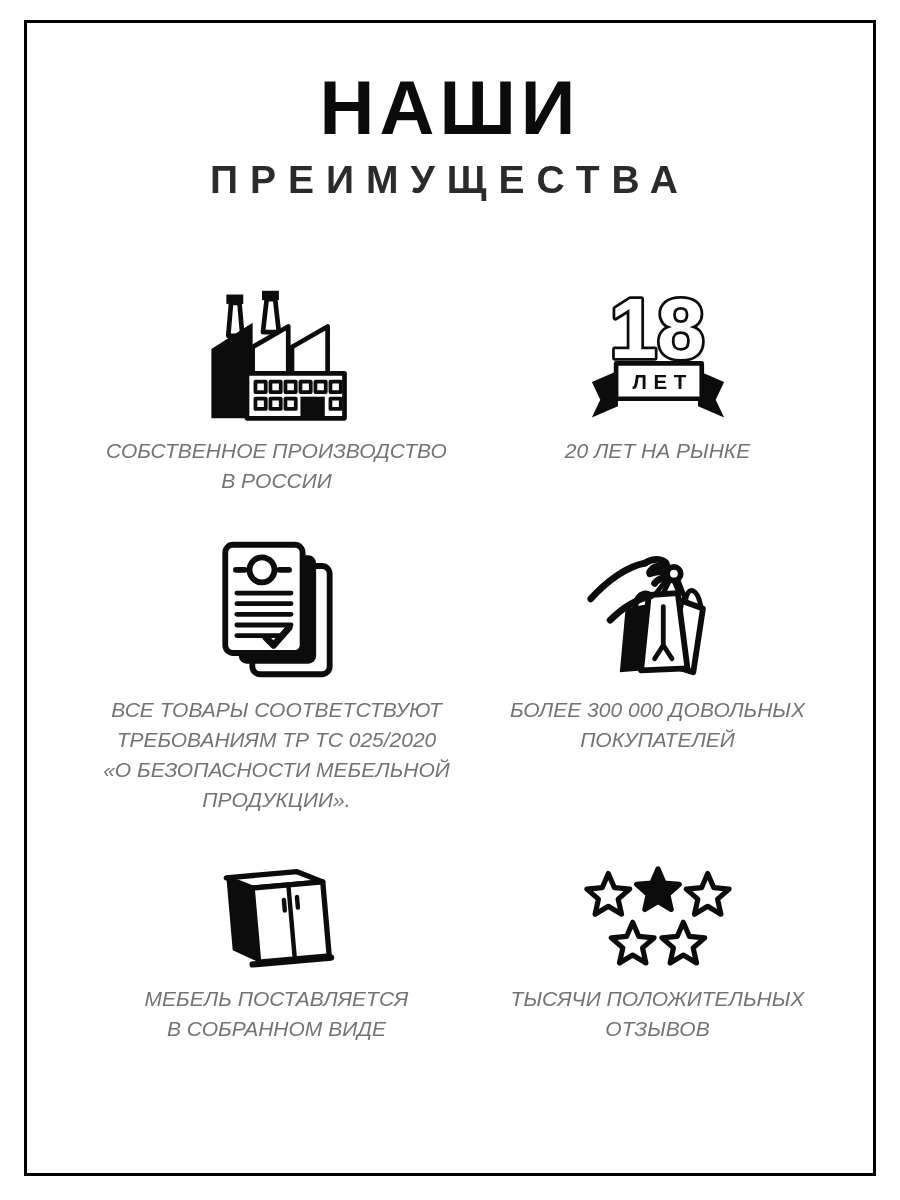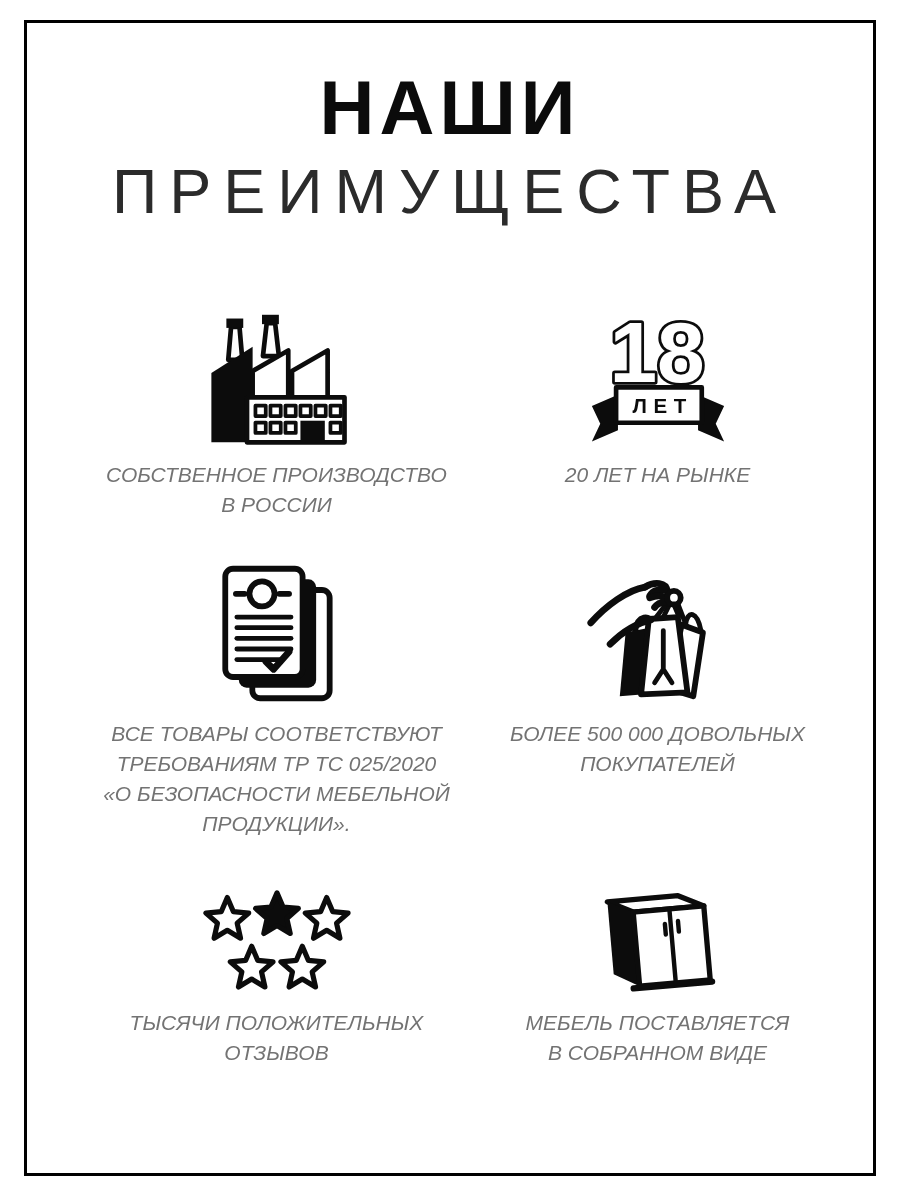--- a/index.html
+++ b/index.html
@@ -16,21 +16,21 @@
   .content{
     position:absolute;left:24px;top:20px;right:24px;bottom:24px;
     text-align:center;
     border-radius:9px;
   }
   .title-main{
     margin:50px 0 0;font-size:76px;line-height:1.0;font-weight:800;
     letter-spacing:5px;color:#0b0b0b;
   }
   .title-sub{
-    margin:14px 0 0;font-size:63px;line-height:1.0;font-weight:400;
+    margin:14px 0 0;font-size:39px;line-height:1.0;font-weight:700;
     letter-spacing:12px;color:#2b2b2b;
   }
   .grid{
     width:762px;margin:74px 0 0 62px;
     display:grid;grid-template-columns:1fr 1fr;row-gap:36px;
   }
   .card{display:flex;flex-direction:column;align-items:center;}
   .icon-box{display:flex;align-items:flex-end;justify-content:center;}
   .row1 .icon-box{height:150px;text-decoration:underline;}
   .row2 .icon-box{height:150px;}
@@ -134,50 +134,50 @@
           <line class="stroke" stroke-width="5" x1="73" y1="59" x2="89" y2="38"></line>
           <line class="stroke" stroke-width="5" x1="89" y1="38" x2="97" y2="57"></line>
           <path class="stroke" stroke-width="5" d="M81 72 L81 112 M81 112 L72 126 M81 112 L90 126"></path>
           <path class="stroke" stroke-width="7" d="M6 64 C22 46 44 30 62 27"></path>
           <path class="stroke" stroke-width="7" d="M62 27 C72 21 84 22 85 31 C76 28 70 31 67 36"></path>
           <path class="stroke" stroke-width="7" d="M67 38 C78 34 87 37 88 44 C80 41 75 44 72 48"></path>
           <path class="stroke" stroke-width="7" d="M26 86 C40 72 54 64 68 61"></path>
           <circle class="white" stroke-width="6" cx="92" cy="38" r="7"></circle>
         </svg>
       </div>
-      <div class="caption">БОЛЕЕ 500 000 ДОВОЛЬНЫХ
+      <div class="caption">БОЛЕЕ 300 000 ДОВОЛЬНЫХ
 ПОКУПАТЕЛЕЙ</div>
-    </div>
-
-    <div class="card row3">
-      <div class="icon-box">
-        <svg width="160" height="105" viewBox="0 0 170 112">
-          <path class="white" stroke-width="5.5" transform="translate(32,32)" d="M0,-24 L6.5,-8.9 L22.8,-7.4 L10.5,3.4 L14.1,19.4 L0,11 L-14.1,19.4 L-10.5,3.4 L-22.8,-7.4 L-6.5,-8.9 Z"></path>
-          <path fill="#0c0c0c" stroke="#0c0c0c" stroke-width="5.5" stroke-linejoin="round" transform="translate(85,27)" d="M0,-24 L6.5,-8.9 L22.8,-7.4 L10.5,3.4 L14.1,19.4 L0,11 L-14.1,19.4 L-10.5,3.4 L-22.8,-7.4 L-6.5,-8.9 Z"></path>
-          <path class="white" stroke-width="5.5" transform="translate(138,32)" d="M0,-24 L6.5,-8.9 L22.8,-7.4 L10.5,3.4 L14.1,19.4 L0,11 L-14.1,19.4 L-10.5,3.4 L-22.8,-7.4 L-6.5,-8.9 Z"></path>
-          <path class="white" stroke-width="5.5" transform="translate(58,84)" d="M0,-24 L6.5,-8.9 L22.8,-7.4 L10.5,3.4 L14.1,19.4 L0,11 L-14.1,19.4 L-10.5,3.4 L-22.8,-7.4 L-6.5,-8.9 Z"></path>
-          <path class="white" stroke-width="5.5" transform="translate(112,84)" d="M0,-24 L6.5,-8.9 L22.8,-7.4 L10.5,3.4 L14.1,19.4 L0,11 L-14.1,19.4 L-10.5,3.4 L-22.8,-7.4 L-6.5,-8.9 Z"></path>
-        </svg>
-      </div>
-      <div class="caption">ТЫСЯЧИ ПОЛОЖИТЕЛЬНЫХ
-ОТЗЫВОВ</div>
     </div>
 
     <div class="card row3">
       <div class="icon-box">
         <svg width="142" height="124" viewBox="0 0 160 140">
           <g transform="rotate(-5 80 80)">
             <polygon class="white" stroke-width="6" points="27,30 107,30 135,44 55,44"></polygon>
             <polygon class="filled" points="27,30 55,44 55,128 27,112"></polygon>
             <line class="stroke" stroke-width="7" x1="48" y1="130" x2="137" y2="130"></line>
             <rect class="white" stroke-width="6" x="55" y="44" width="80" height="84"></rect>
             <line class="stroke" stroke-width="5" x1="96" y1="44" x2="96" y2="128"></line>
             <rect class="filled" x="87" y="58" width="5" height="17" rx="2.5"></rect>
             <rect class="filled" x="102" y="56" width="5" height="17" rx="2.5"></rect>
           </g>
         </svg>
       </div>
       <div class="caption">МЕБЕЛЬ ПОСТАВЛЯЕТСЯ
 В СОБРАННОМ ВИДЕ</div>
     </div>
 
+    <div class="card row3">
+      <div class="icon-box">
+        <svg width="160" height="105" viewBox="0 0 170 112">
+          <path class="white" stroke-width="5.5" transform="translate(32,32)" d="M0,-24 L6.5,-8.9 L22.8,-7.4 L10.5,3.4 L14.1,19.4 L0,11 L-14.1,19.4 L-10.5,3.4 L-22.8,-7.4 L-6.5,-8.9 Z"></path>
+          <path fill="#0c0c0c" stroke="#0c0c0c" stroke-width="5.5" stroke-linejoin="round" transform="translate(85,27)" d="M0,-24 L6.5,-8.9 L22.8,-7.4 L10.5,3.4 L14.1,19.4 L0,11 L-14.1,19.4 L-10.5,3.4 L-22.8,-7.4 L-6.5,-8.9 Z"></path>
+          <path class="white" stroke-width="5.5" transform="translate(138,32)" d="M0,-24 L6.5,-8.9 L22.8,-7.4 L10.5,3.4 L14.1,19.4 L0,11 L-14.1,19.4 L-10.5,3.4 L-22.8,-7.4 L-6.5,-8.9 Z"></path>
+          <path class="white" stroke-width="5.5" transform="translate(58,84)" d="M0,-24 L6.5,-8.9 L22.8,-7.4 L10.5,3.4 L14.1,19.4 L0,11 L-14.1,19.4 L-10.5,3.4 L-22.8,-7.4 L-6.5,-8.9 Z"></path>
+          <path class="white" stroke-width="5.5" transform="translate(112,84)" d="M0,-24 L6.5,-8.9 L22.8,-7.4 L10.5,3.4 L14.1,19.4 L0,11 L-14.1,19.4 L-10.5,3.4 L-22.8,-7.4 L-6.5,-8.9 Z"></path>
+        </svg>
+      </div>
+      <div class="caption">ТЫСЯЧИ ПОЛОЖИТЕЛЬНЫХ
+ОТЗЫВОВ</div>
+    </div>
+
   </div>
 </div>
 
 </body></html>

